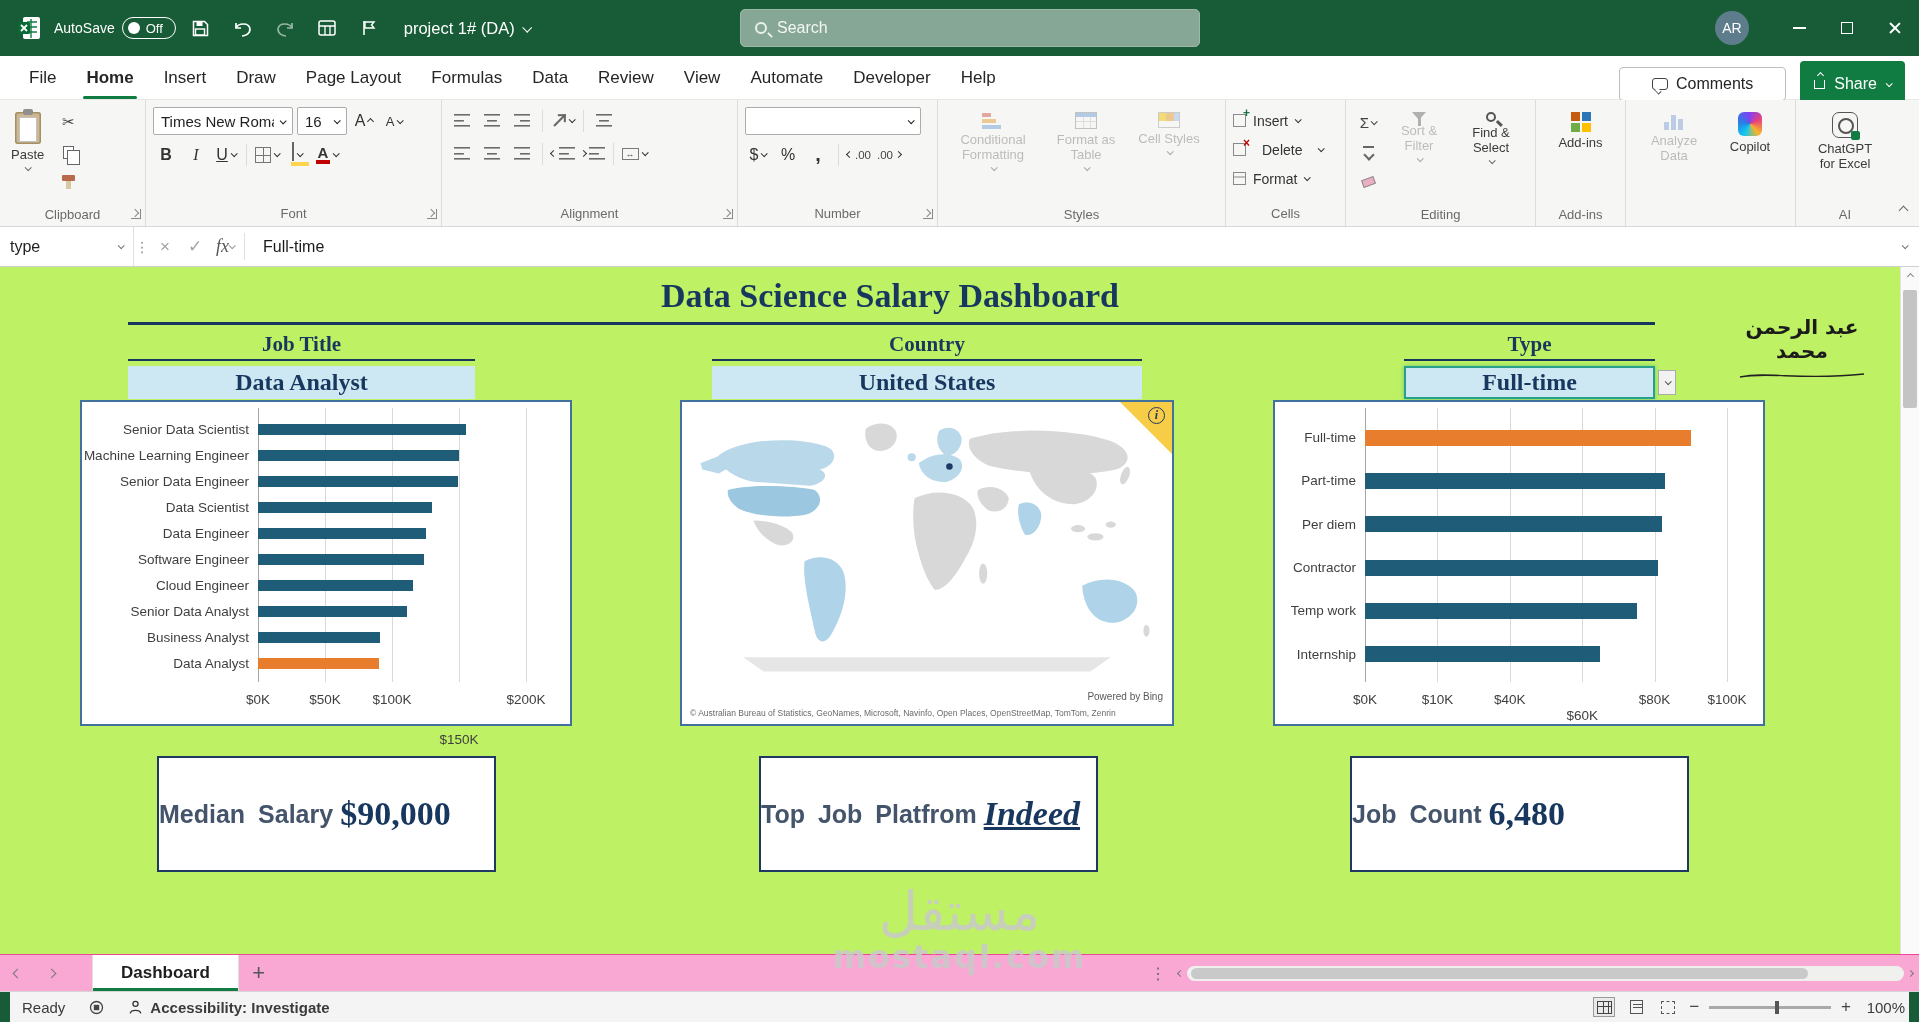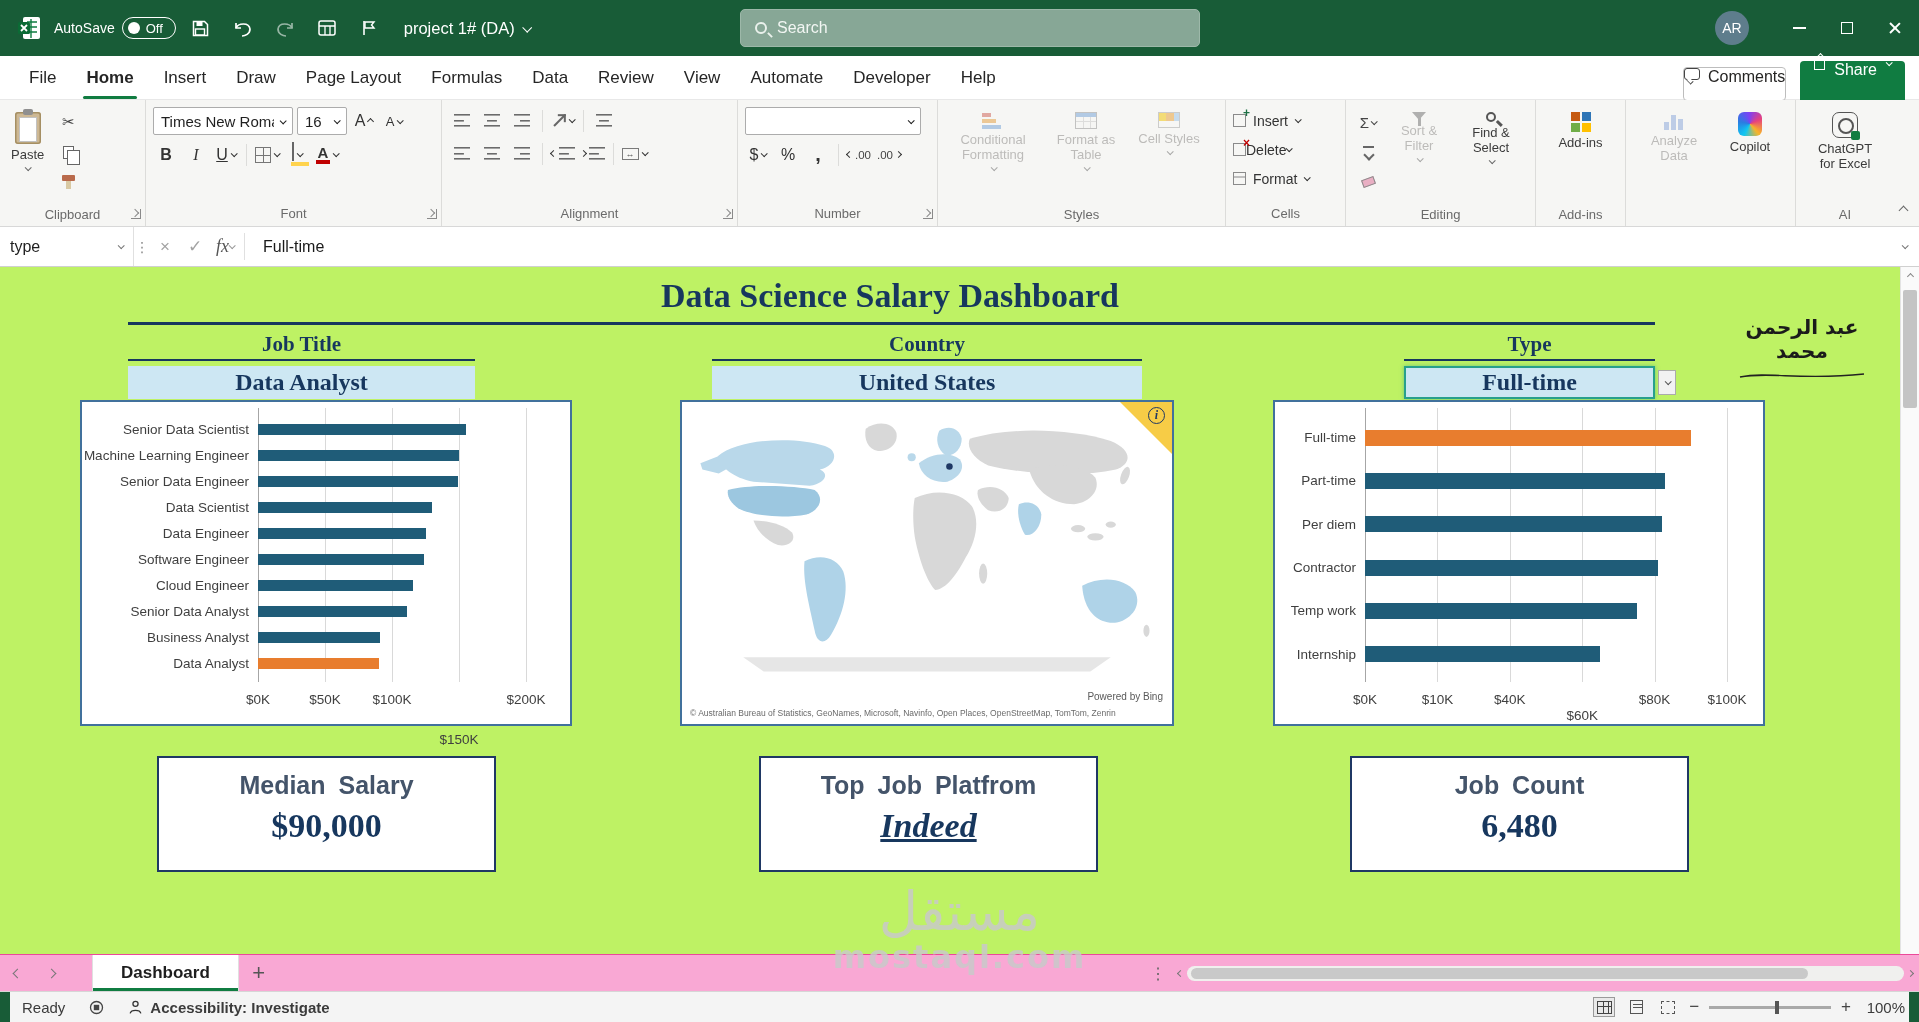--- a/index.html
+++ b/index.html
@@ -33,24 +33,24 @@
   .chev.left{transform:rotate(135deg)}
   .chev.right{transform:rotate(-45deg)}
 
   
   .menubar{height:44px;background:#fff;display:flex;align-items:center;position:relative;border-bottom:1px solid #E8E8E8}
   .menu-tabs{display:flex;align-items:stretch;height:100%;padding-left:14px}
   .menu-tab{display:flex;align-items:center;padding:0 15px;font-size:17px;color:#262626;cursor:pointer;position:relative}
   .menu-tab.active{font-weight:bold}
   .menu-tab.active::after{content:"";position:absolute;left:12px;right:12px;bottom:0;height:3px;background:#107C41;border-radius:2px}
   .menubar-right{position:absolute;right:14px;top:5px;display:flex;gap:14px;align-items:center}
-  .comments-btn{display:flex;align-items:flex-start;gap:8px;height:34px;padding:0 0;border:1px solid #BDBDBD;border-radius:4px;background:#fff;font-size:16px;color:#252423;cursor:pointer}
+  .comments-btn{display:flex;align-items:center;gap:8px;height:34px;padding:0 32px;border:1px solid #BDBDBD;border-radius:4px;background:#fff;font-size:16px;color:#252423;cursor:pointer}
   .bubble{width:16px;height:12px;border:1.6px solid #444;border-radius:3px;position:relative}
   .bubble::after{content:"";position:absolute;left:2px;bottom:-5px;width:5px;height:5px;background:#fff;border-right:1.6px solid #444;border-bottom:1.6px solid #444;transform:rotate(45deg) scaleY(.7)}
-  .share-btn{display:flex;gap:9px;height:46px;padding:0 14px;border:none;border-radius:4px;background:#107C41;color:#fff;font-size:16px;cursor:pointer}
+  .share-btn{display:flex;align-items:center;gap:9px;height:46px;padding:0 14px;border:none;border-radius:4px;background:#107C41;color:#fff;font-size:16px;cursor:pointer}
   .share-ic{width:11px;height:9px;border:1.6px solid #fff;border-top:none;position:relative;display:inline-block}
   .share-ic::after{content:"";position:absolute;left:3px;top:-7px;width:4px;height:4px;border-left:1.6px solid #fff;border-top:1.6px solid #fff;transform:rotate(45deg)}
 
   
   .ribbon{display:flex;height:127px;background:#F6F6F4;border-bottom:1px solid #D8D8D8;position:relative}
   .rgroup{position:relative;border-right:1px solid #DCDCDA;display:flex;flex-direction:column;flex:none}
   .rg-body{flex:1;display:flex;align-items:flex-start;padding:7px 7px 0}
   .rg-body.col{flex-direction:column;gap:6px}
   .rrow{display:flex;align-items:center;gap:4px}
   .rg-label{height:25px;display:flex;align-items:center;justify-content:center;font-size:13px;color:#6A6A6A}
@@ -146,21 +146,21 @@
   #chartR .bar{height:16px}
   .axis-area{position:absolute;bottom:12px;height:20px}
   .tick{position:absolute;transform:translateX(-50%);font-size:13.5px;color:#404040;white-space:nowrap}
 
   .map-box{position:absolute;left:680px;top:133px;width:494px;height:326px;background:#fff;border:2px solid #41719C;overflow:hidden}
   .map-corner{position:absolute;top:0;right:0;width:0;height:0;border-top:52px solid #F7CC46;border-left:52px solid transparent}
   .map-info{position:absolute;top:5px;right:7px;width:17px;height:17px;border:1.6px solid #1F3864;border-radius:50%;font-family:"Liberation Serif",serif;font-style:italic;font-weight:bold;font-size:12px;color:#1F3864;display:flex;align-items:center;justify-content:center;cursor:pointer}
   .map-powered{position:absolute;right:9px;bottom:22px;font-size:10px;color:#595959}
   .map-attrib{position:absolute;left:8px;bottom:6px;font-size:8.5px;color:#6a6a6a;white-space:nowrap}
 
-  .card{position:absolute;top:489px;width:339px;height:116px;border:2.5px solid #1F3864;background:#fff;display:flex;flex-direction:column;align-items:center;padding-top:13px;gap:7px;cursor:default}
+  .card{position:absolute;top:489px;width:339px;height:116px;border:2.5px solid #1F3864;background:#fff;display:flex;flex-direction:row;align-items:center;gap:7px;cursor:default}
   .card-label{font-weight:bold;font-size:25px;color:#44546A;word-spacing:6px}
   .card-value{font-family:"Liberation Serif",serif;font-weight:bold;font-size:34px;color:#17375E}
   .card-value.ital{font-style:italic;text-decoration:underline}
 
   .vscroll{position:absolute;right:0;top:0;bottom:0;width:19px;background:#FAFAFA;border-left:1px solid #E3E3E3}
   .vs-up{height:19px;display:flex;align-items:center;justify-content:center;color:#888}
   .vs-thumb{position:absolute;left:2px;top:23px;width:14px;height:118px;background:#C4C4C4;border-radius:2px}
 
   
   .sheet-tabs{height:37px;background:#f9a8d4;border-top:1px solid #ec4899;display:flex;align-items:center;position:relative}
@@ -469,21 +469,21 @@
       </div>
   </div>
 
   <div class="rgroup" style="width:120px">
     <div class="rg-body col" style="gap:2px">
       <button class="fmt-btn" style="gap:7px;font-size:14px">
           <span class="ic-insert"></span>
           <span>Insert</span>
           <span class="chev sm"></span>
         </button>
-      <button class="fmt-btn" style="gap:0;font-size:14px">
+      <button class="fmt-btn" style="gap:16px;font-size:14px">
           <span class="ic-delete"></span>
           <span>Delete</span>
           <span class="chev sm"></span>
         </button>
       <button class="fmt-btn" style="gap:7px;font-size:14px">
           <span class="ic-format"></span>
           <span>Format</span>
           <span class="chev sm"></span>
         </button>
     </div>

